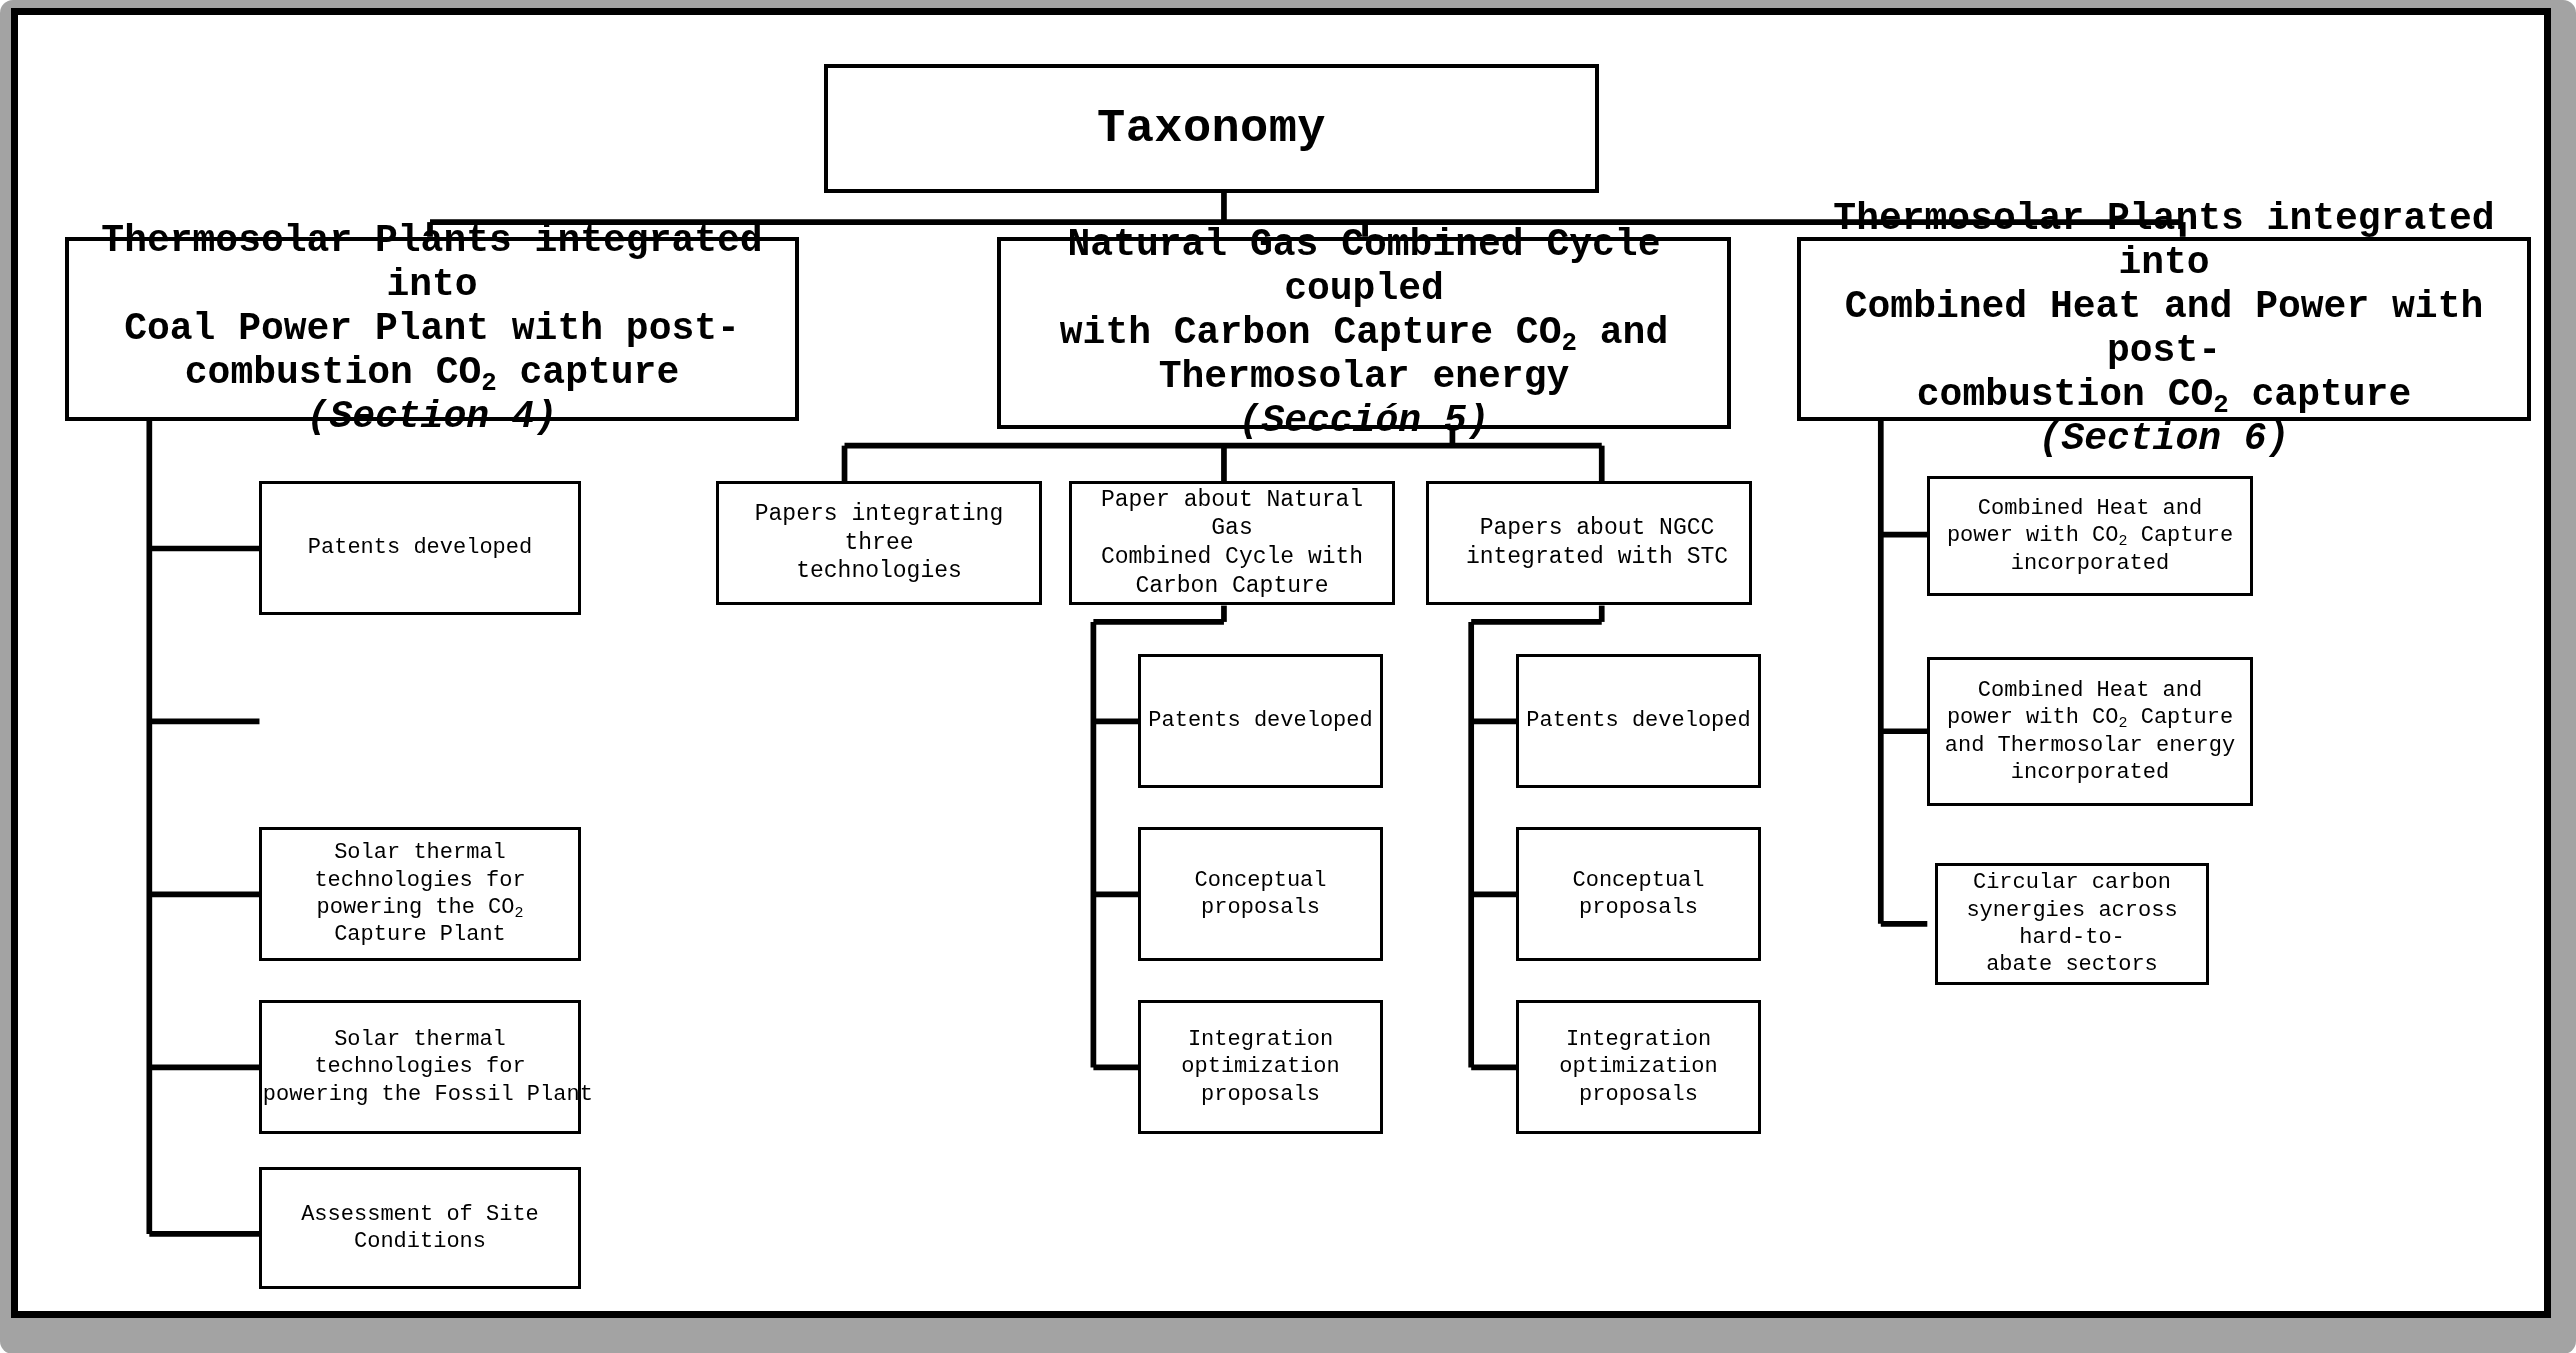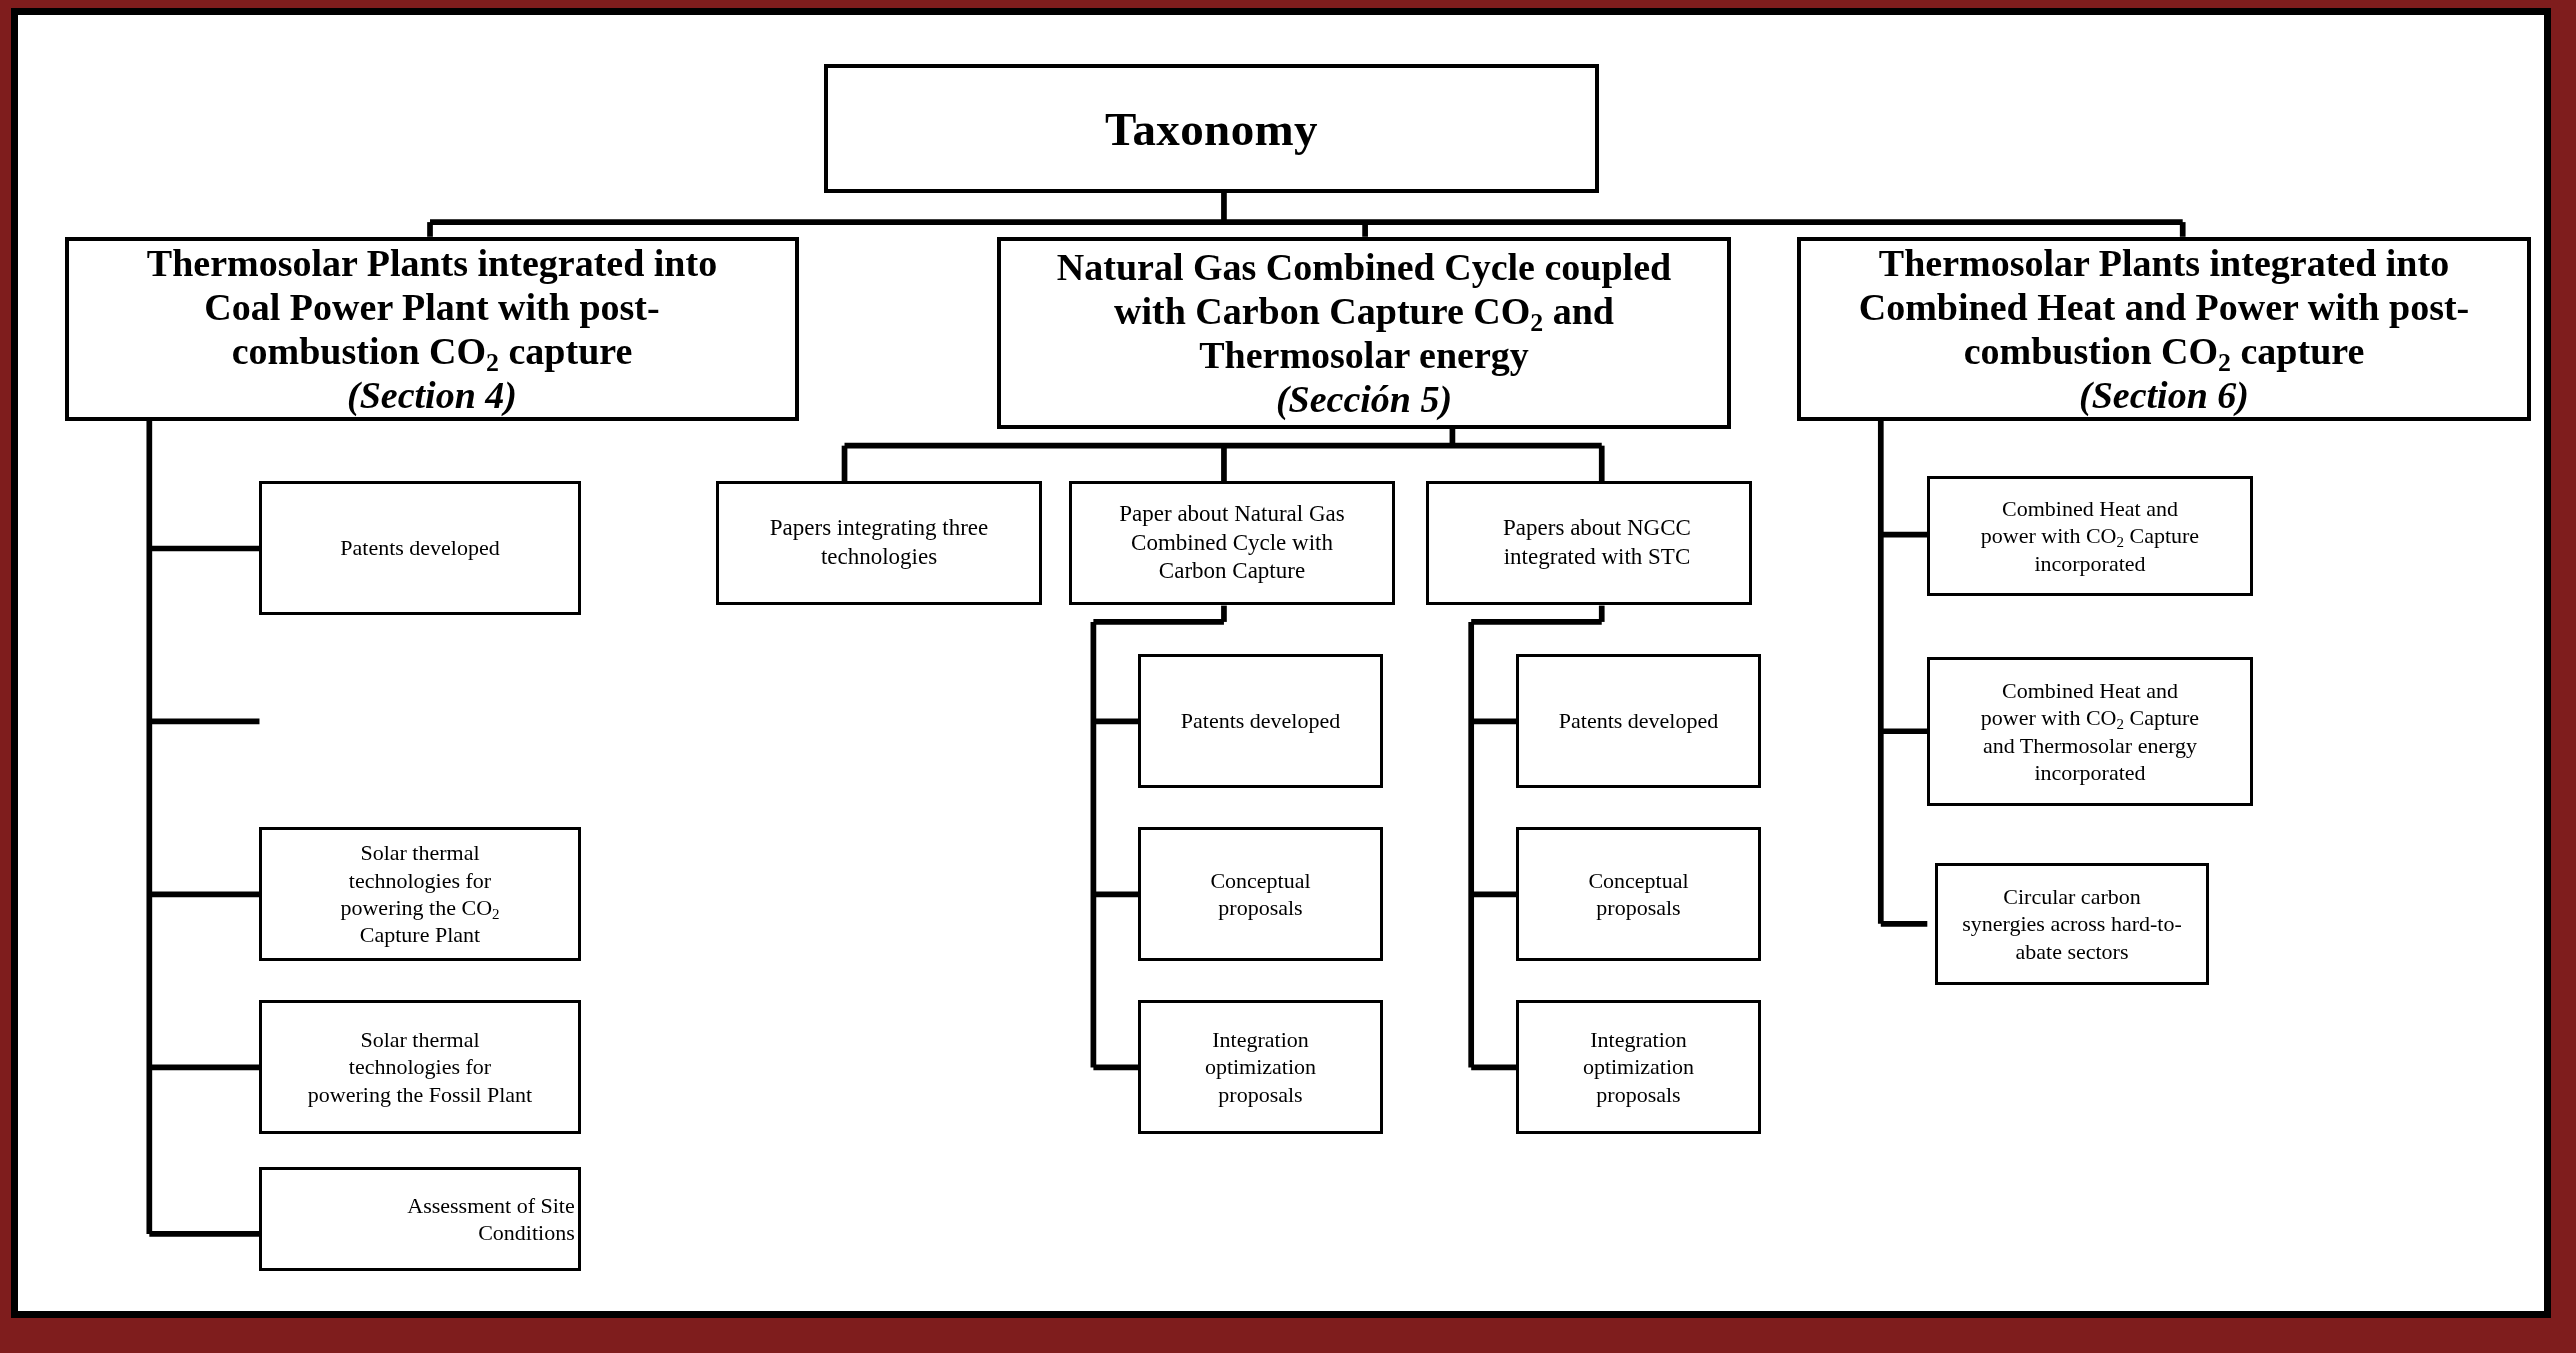--- a/index.html
+++ b/index.html
@@ -5,23 +5,24 @@
 <style>
   html, body {
     margin: 0;
     padding: 0;
     background: #ffffff;
   }
   #canvas {
     position: relative;
     width: 2576px;
     height: 1354px;
-    background: #7f1d1d;
-    font-family: Liberation Serif, serif;
+    background: #a3a3a3;
+    font-family: Liberation Mono, monospace;
     overflow: hidden;
+    border-radius: 13px;
   }
   
   #outer-frame {
     position: absolute;
     left: 11.4px;
     top: 8.2px;
     width: 2540px;
     height: 1310px;
     border: 7.3px solid #000000;
     box-sizing: border-box;
@@ -193,21 +194,21 @@
   </div>
 
   <div class="node leaf-node tight" style="left:259px; top:1000px; width:322px; height:134px;">
     <div class="node-inner">
       <span>Solar thermal</span><br>
       <span>technologies for</span><br>
       <span>powering the Fossil Plant</span>
     </div>
   </div>
 
-  <div class="node leaf-node" style="left:259px; top:1167px; width:322px; height:104px;text-align:right;">
+  <div class="node leaf-node" style="left:259px; top:1167px; width:322px; height:122px;">
     <div class="node-inner">
       <span>Assessment of Site</span><br>
       <span>Conditions</span>
     </div>
   </div>
 
   <div class="node cat-node" style="left:716px; top:481px; width:326px; height:124px;">
     <div class="node-inner">
       <span>Papers integrating three</span><br>
       <span>technologies</span>

